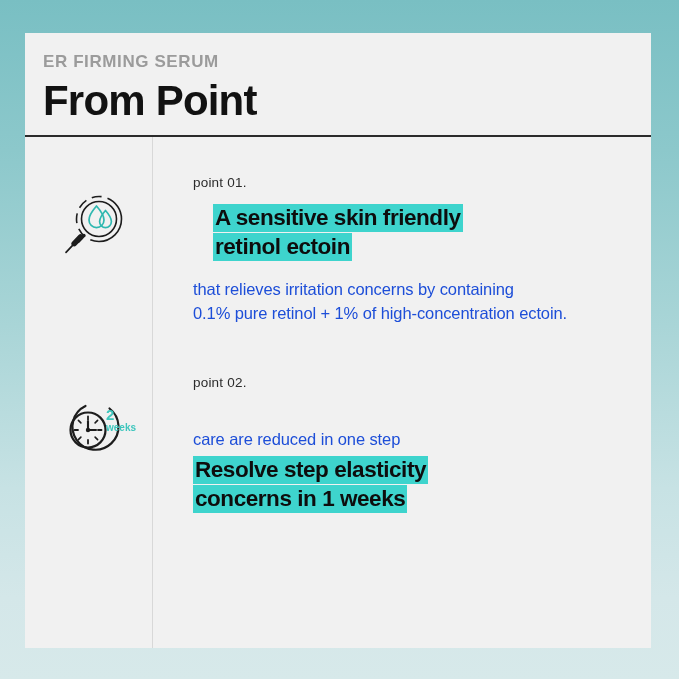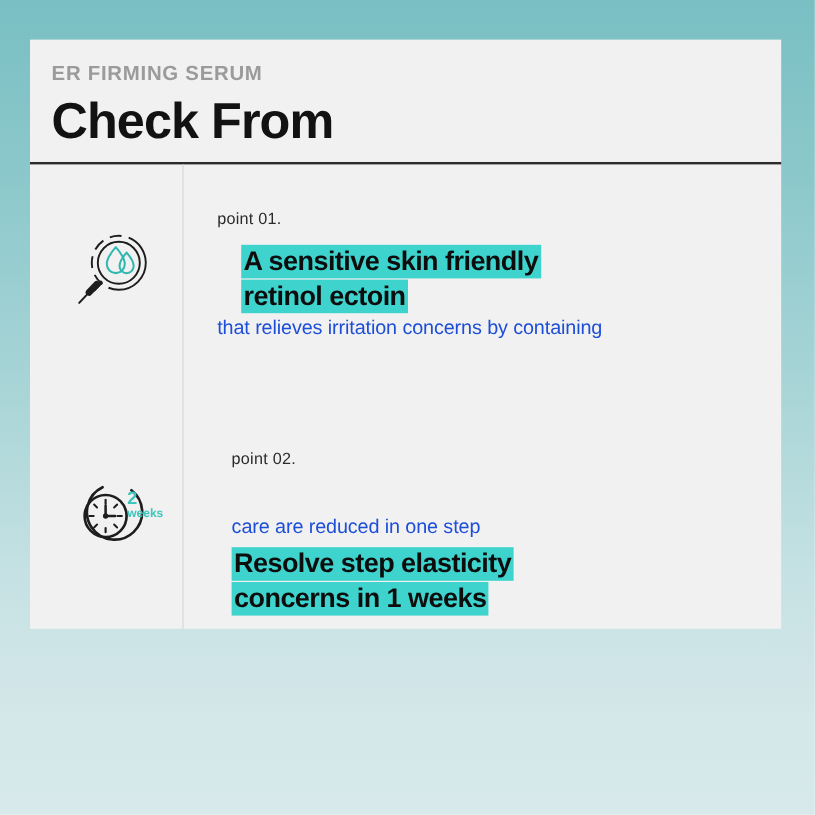--- a/index.html
+++ b/index.html
@@ -15,21 +15,21 @@
     background: linear-gradient(to bottom, #79bfc3 0%, #8cc8cb 22%, #a9d5d7 48%, #c7e2e4 72%, #d4e7e9 88%, #d7e9ea 100%);
     position: relative;
   }
 
   
   #card {
     position: absolute;
     left: 25px;
     top: 33px;
     width: 626px;
-    height: 491px;
+    height: 615px;
     background: #f1f1f1;
     display: flex;
     flex-direction: column;
   }
 
   
   #header {
     padding: 18px 0 10px 18px;
     border-bottom: 2px solid #2b2b2b;
     flex: 0 0 auto;
@@ -71,21 +71,21 @@
   }
 
   #content-col {
     flex: 1 1 auto;
     position: relative;
   }
 
   
   .block { position: absolute; }
 
-  #block-1 { top: 38px; left: 4px; right: 0; }
+  #block-1 { top: 38px; left: 16px; right: 0; }
   #block-2 { top: 238px; left: 16px; right: 0; }
 
   .block-text { padding-left: 24px; padding-right: 14px; }
 
   .point-label {
     font-size: 13.5px;
     color: #2b2b2b;
     letter-spacing: 0.2px;
     margin-bottom: 11px;
     line-height: 1.2;
@@ -107,21 +107,21 @@
   }
 
   .para {
     font-size: 16.5px;
     color: #1d4ed8;
     line-height: 1.46;
     letter-spacing: -0.1px;
   }
 
   .sp-top { margin-top: 4px; }
-  .sp-bot { margin-bottom: 0; padding-left: 20px; }
+  .sp-bot { margin-bottom: 16px; padding-left: 20px; }
 
   
   .icon-wrap {
     position: absolute;
     left: 30px;
     width: 84px;
     height: 70px;
   }
 
   #icon-1 { top: 55px; }
@@ -138,21 +138,21 @@
     fill: #3ec6bd;
   }
 </style>
 </head>
 <body>
 
 <div id="card">
 
   <div id="header">
     <div id="eyebrow">ER FIRMING SERUM</div>
-    <div id="title">Check From</div>
+    <div id="title">From Point</div>
   </div>
 
   <div id="body">
 
     <div id="icon-col">
 
       <div class="icon-wrap" id="icon-1">
         <svg viewBox="0 0 84 70" width="84" height="70" aria-hidden="true">
 
           <circle cx="44" cy="27" r="22.5" fill="none" stroke="#1d1d1d" stroke-width="1.6" stroke-dasharray="44 6 10 6 10 6 10 6 10 6"></circle>
@@ -203,20 +203,21 @@
 
       <div class="block" id="block-1">
         <div class="block-text">
           <div class="point-label">point 01.</div>
           <div class="headline sp-bot">
             <span class="hl">A sensitive skin friendly</span><br>
             <span class="hl">retinol ectoin</span>
           </div>
           <div class="para">
             <span>that relieves irritation concerns by containing</span><br>
+            <span>0.1% pure retinol + 1% of high-concentration ectoin.</span>
           </div>
         </div>
       </div>
 
       <div class="block" id="block-2">
         <div class="block-text">
           <div class="point-label">point 02.</div>
           <div class="para">
             <br>
             <span>care are reduced in one step</span>

